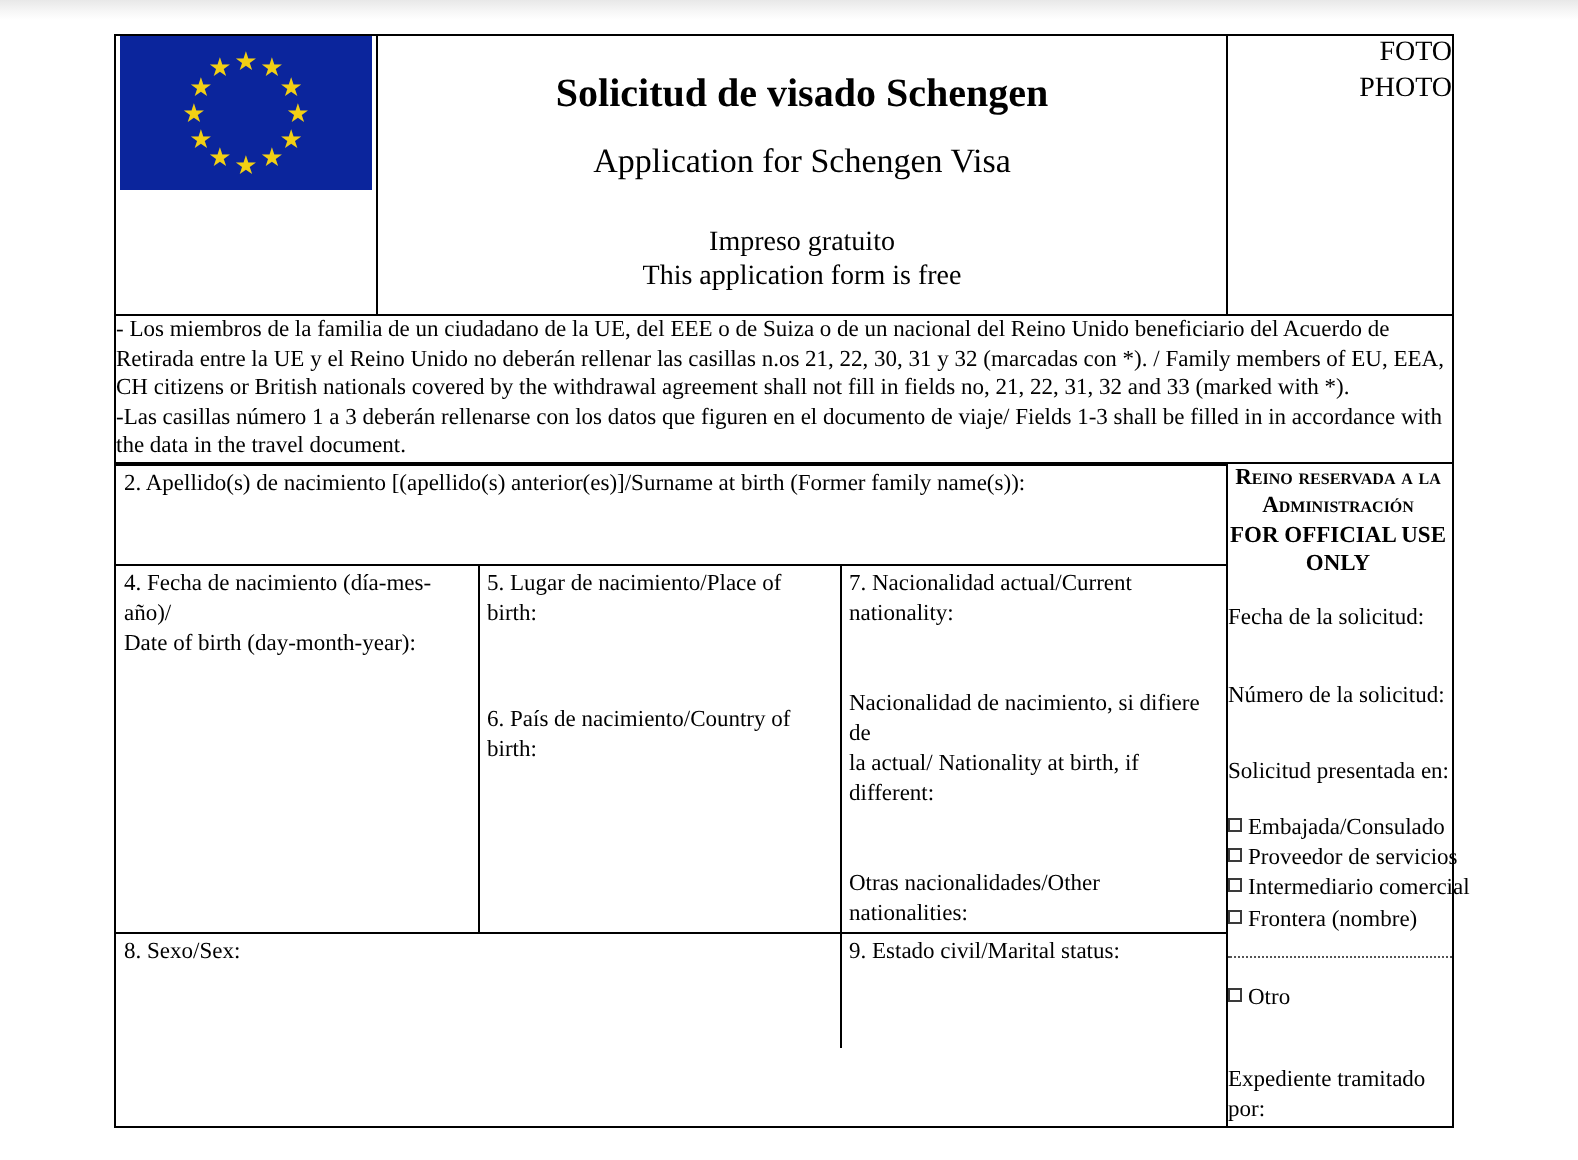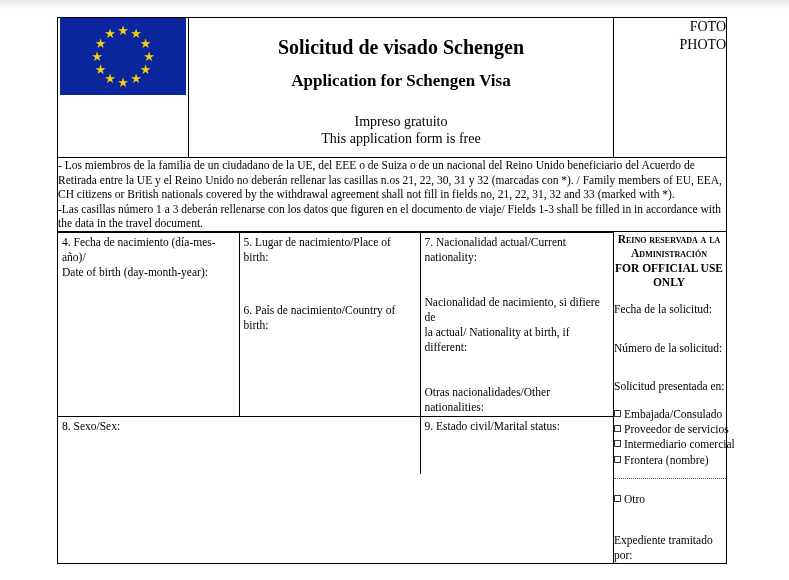--- a/index.html
+++ b/index.html
@@ -74,21 +74,21 @@
   }
   .title-inner { padding: 18px 6px 8px 6px; }
   .title-es {
     font-size: 20px;
     font-weight: bold;
     line-height: 1.1;
     margin-bottom: 14px;
   }
   .title-en {
     font-size: 17px;
-    font-weight: bold;
+    font-weight: normal;
     line-height: 1.1;
     margin-bottom: 22px;
   }
   .subtitle {
     font-size: 14px;
     line-height: 1.25;
   }
 
   .cell-photo {
     width: 113px;
@@ -216,20 +216,25 @@
 
       <table class="fields">
         <colgroup>
           <col style="width:181px">
           <col style="width:181px">
           <col>
         </colgroup>
 
         <tbody>
 
+        <tr>
+          <td class="fld-2 noleft noright" colspan="3">
+            <span>2. Apellido(s) de nacimiento [(apellido(s) anterior(es)]/Surname at birth (Former family name(s)):</span>
+          </td>
+        </tr>
 
 
         <tr>
           <td class="fld-row4 col-4 noleft">
             <div>4. Fecha de nacimiento (día-mes-año)/</div>
             <div>Date of birth (day-month-year):</div>
           </td>
           <td class="fld-row4 col-5">
             <div>5. Lugar de nacimiento/Place of birth:</div>
             <div class="gap-blk"></div>

